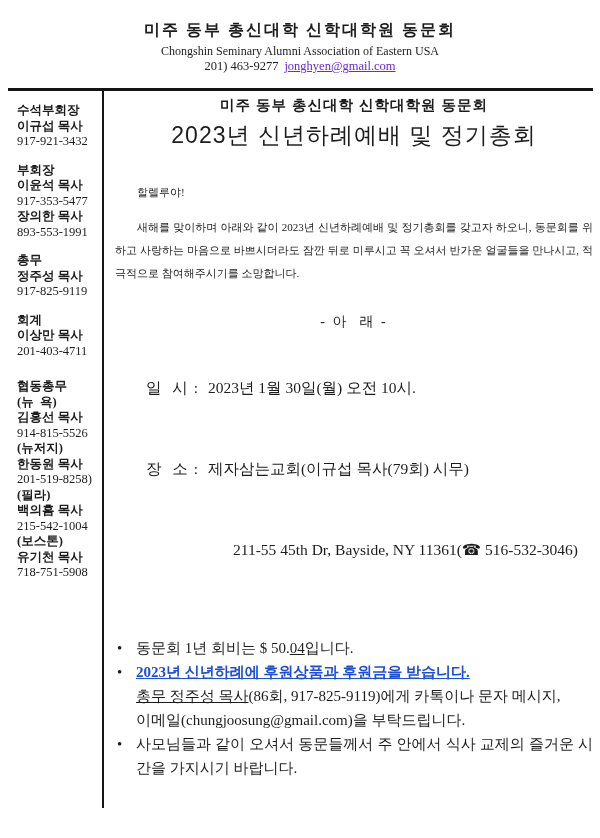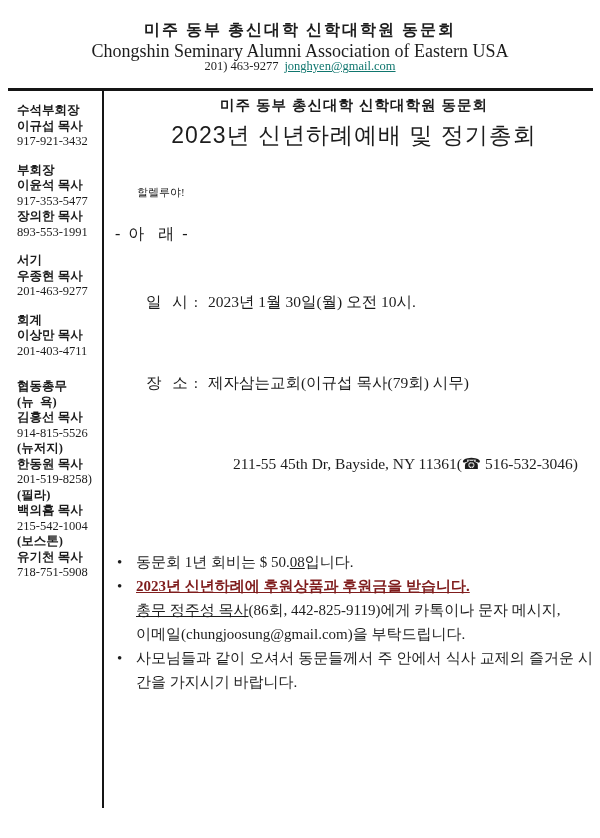--- a/index.html
+++ b/index.html
@@ -3,56 +3,56 @@
 <meta charset="utf-8">
 <style>
   html,body{margin:0;padding:0;background:#ffffff;}
   .page{
     position:relative;width:600px;height:838px;background:#ffffff;
     font-family:"Liberation Serif","DejaVu Serif",serif;color:#1c1c1c;overflow:hidden;
   }
   
   .letterhead{position:absolute;top:20px;left:0;width:100%;text-align:center;}
   .lh-kr{font-size:16px;font-weight:bold;letter-spacing:2px;margin-bottom:3px;}
-  .lh-en{font-size:18px;line-height:15px;}
+  .lh-en{font-size:12px;line-height:15px;}
   .lh-addr{font-size:12.5px;line-height:15px;}
   .lh-contact{font-size:12.5px;line-height:15px;}
-  .email-link{color:#0f766e;text-decoration:underline;margin-left:6px;cursor:pointer;}
+  .email-link{color:#6d28d9;text-decoration:underline;margin-left:6px;cursor:pointer;}
   
   .hrule{position:absolute;top:88px;left:8px;width:585px;height:2.5px;background:#151515;}
   .vrule{position:absolute;top:88px;left:102px;width:2px;height:720px;background:#151515;}
   
   .sidebar{position:absolute;left:17px;top:103px;width:84px;font-size:12.5px;line-height:15.5px;}
   .sb-group{margin-bottom:13px;}
   .sb-group.coop{margin-top:20px;}
   .sb-title{font-weight:bold;white-space:pre-wrap;}
   .sb-line{white-space:pre-wrap;}
   .sb-line.name,.sb-line.region{font-weight:bold;}
   .sb-line.num{font-weight:normal;}
   
   .content{position:absolute;left:115px;top:96px;width:478px;}
   .subtitle{text-align:center;font-family:"Liberation Sans","DejaVu Sans",sans-serif;
     font-weight:bold;font-size:14.5px;letter-spacing:1px;}
   .title{text-align:center;font-family:"Liberation Sans","DejaVu Sans",sans-serif;
     font-weight:normal;font-size:23px;letter-spacing:1px;margin:5px 0 0 0;}
   .para{font-size:11px;line-height:23px;text-align:justify;text-indent:22px;margin:0;}
   .greet{margin-top:30px;}
   .para2{margin-top:12px;}
-  .araeh{font-size:16px;margin-top:20px;white-space:pre-wrap;letter-spacing:2px;}
+  .araeh{text-align:center;font-size:14px;margin-top:28px;white-space:pre-wrap;letter-spacing:2px;}
   .details{margin-top:16px;font-size:15.5px;}
   .detail{line-height:27px;white-space:pre-wrap;}
   .dlabel{letter-spacing:1px;}
   .dval{margin-left:9px;}
   .addr{padding-left:72px;text-align:center;}
   .bullets{margin-top:46px;font-size:15px;}
   .bullet-item{display:flex;line-height:24px;}
   .dot{width:19px;flex:none;padding-left:2px;}
   .bullet-text{flex:1;text-align:justify;}
   .u{text-decoration:underline;}
-  .red-u{color:#7f1d1d;font-weight:bold;text-decoration:underline;}
+  .red-u{color:#1d4ed8;font-weight:bold;text-decoration:underline;}
 </style>
 </head>
 <body>
 
 <div class="page">
 
   <header class="letterhead">
     <div class="lh-kr">미주 동부 총신대학 신학대학원 동문회</div>
     <div class="lh-en">Chongshin Seminary Alumni Association of Eastern USA</div>
     <div class="lh-contact">
@@ -70,23 +70,23 @@
       <div class="sb-line num">917-921-3432</div>
     </div>
     <div class="sb-group">
       <div class="sb-title">부회장</div>
       <div class="sb-line name">이윤석 목사</div>
       <div class="sb-line num">917-353-5477</div>
       <div class="sb-line name">장의한 목사</div>
       <div class="sb-line num">893-553-1991</div>
     </div>
     <div class="sb-group">
-      <div class="sb-title">서기</div>
-      <div class="sb-line name">우종현 목사</div>
-      <div class="sb-line num">201-463-9277</div>
+      <div class="sb-title">총무</div>
+      <div class="sb-line name">정주성 목사</div>
+      <div class="sb-line num">917-825-9119</div>
     </div>
     <div class="sb-group">
       <div class="sb-title">회계</div>
       <div class="sb-line name">이상만 목사</div>
       <div class="sb-line num">201-403-4711</div>
     </div>
     <div class="sb-group coop">
       <div class="sb-title">협동총무</div>
       <div class="sb-line region">(뉴  욕)</div>
       <div class="sb-line name">김홍선 목사</div>
@@ -101,48 +101,49 @@
       <div class="sb-line name">유기천 목사</div>
       <div class="sb-line num">718-751-5908</div>
     </div>
   </aside>
 
   <main class="content">
     <div class="subtitle">미주 동부 총신대학 신학대학원 동문회</div>
     <h1 class="title">2023년 신년하례예배 및 정기총회</h1>
 
     <p class="para greet">할렐루야!</p>
+    <p class="para para2">새해를 맞이하며 아래와 같이 2023년 신년하례예배 및 정기총회를 갖고자 하오니, 동문회를 위하고 사랑하는 마음으로 바쁘시더라도 잠깐 뒤로 미루시고 꼭 오셔서 반가운 얼굴들을 만나시고, 적극적으로 참여해주시기를 소망합니다.</p>
 
     <div class="araeh">- 아  래 -</div>
 
     <div class="details">
       <div class="detail">
         <span class="dlabel">일  시 :</span><span class="dval">2023년 1월 30일(월) 오전 10시.</span>
       </div>
       <div class="detail">
         <span class="dlabel">장  소 :</span><span class="dval">제자삼는교회(이규섭 목사(79회) 시무)</span>
       </div>
       <div class="detail addr">
         <span>211-55 45th Dr, Bayside, NY 11361(</span><span>☎</span><span> 516-532-3046)</span>
       </div>
     </div>
 
     <div class="bullets">
       <div class="bullet-item">
         <span class="dot">•</span>
         <div class="bullet-text">
-          <span>동문회 1년 회비는 $ 50.</span><span class="u">08</span><span>입니다.</span>
+          <span>동문회 1년 회비는 $ 50.</span><span class="u">04</span><span>입니다.</span>
         </div>
       </div>
       <div class="bullet-item">
         <span class="dot">•</span>
         <div class="bullet-text">
           <div class="red-u">2023년 신년하례에 후원상품과 후원금을 받습니다.</div>
           <div>
-            <span class="u">총무 정주성 목사</span><span>(86회, 442-825-9119)에게 카톡이나 문자 메시지,</span>
+            <span class="u">총무 정주성 목사</span><span>(86회, 917-825-9119)에게 카톡이나 문자 메시지,</span>
           </div>
           <div>이메일(chungjoosung@gmail.com)을 부탁드립니다.</div>
         </div>
       </div>
       <div class="bullet-item">
         <span class="dot">•</span>
         <div class="bullet-text">사모님들과 같이 오셔서 동문들께서 주 안에서 식사 교제의 즐거운 시간을 가지시기 바랍니다.</div>
       </div>
     </div>
 

